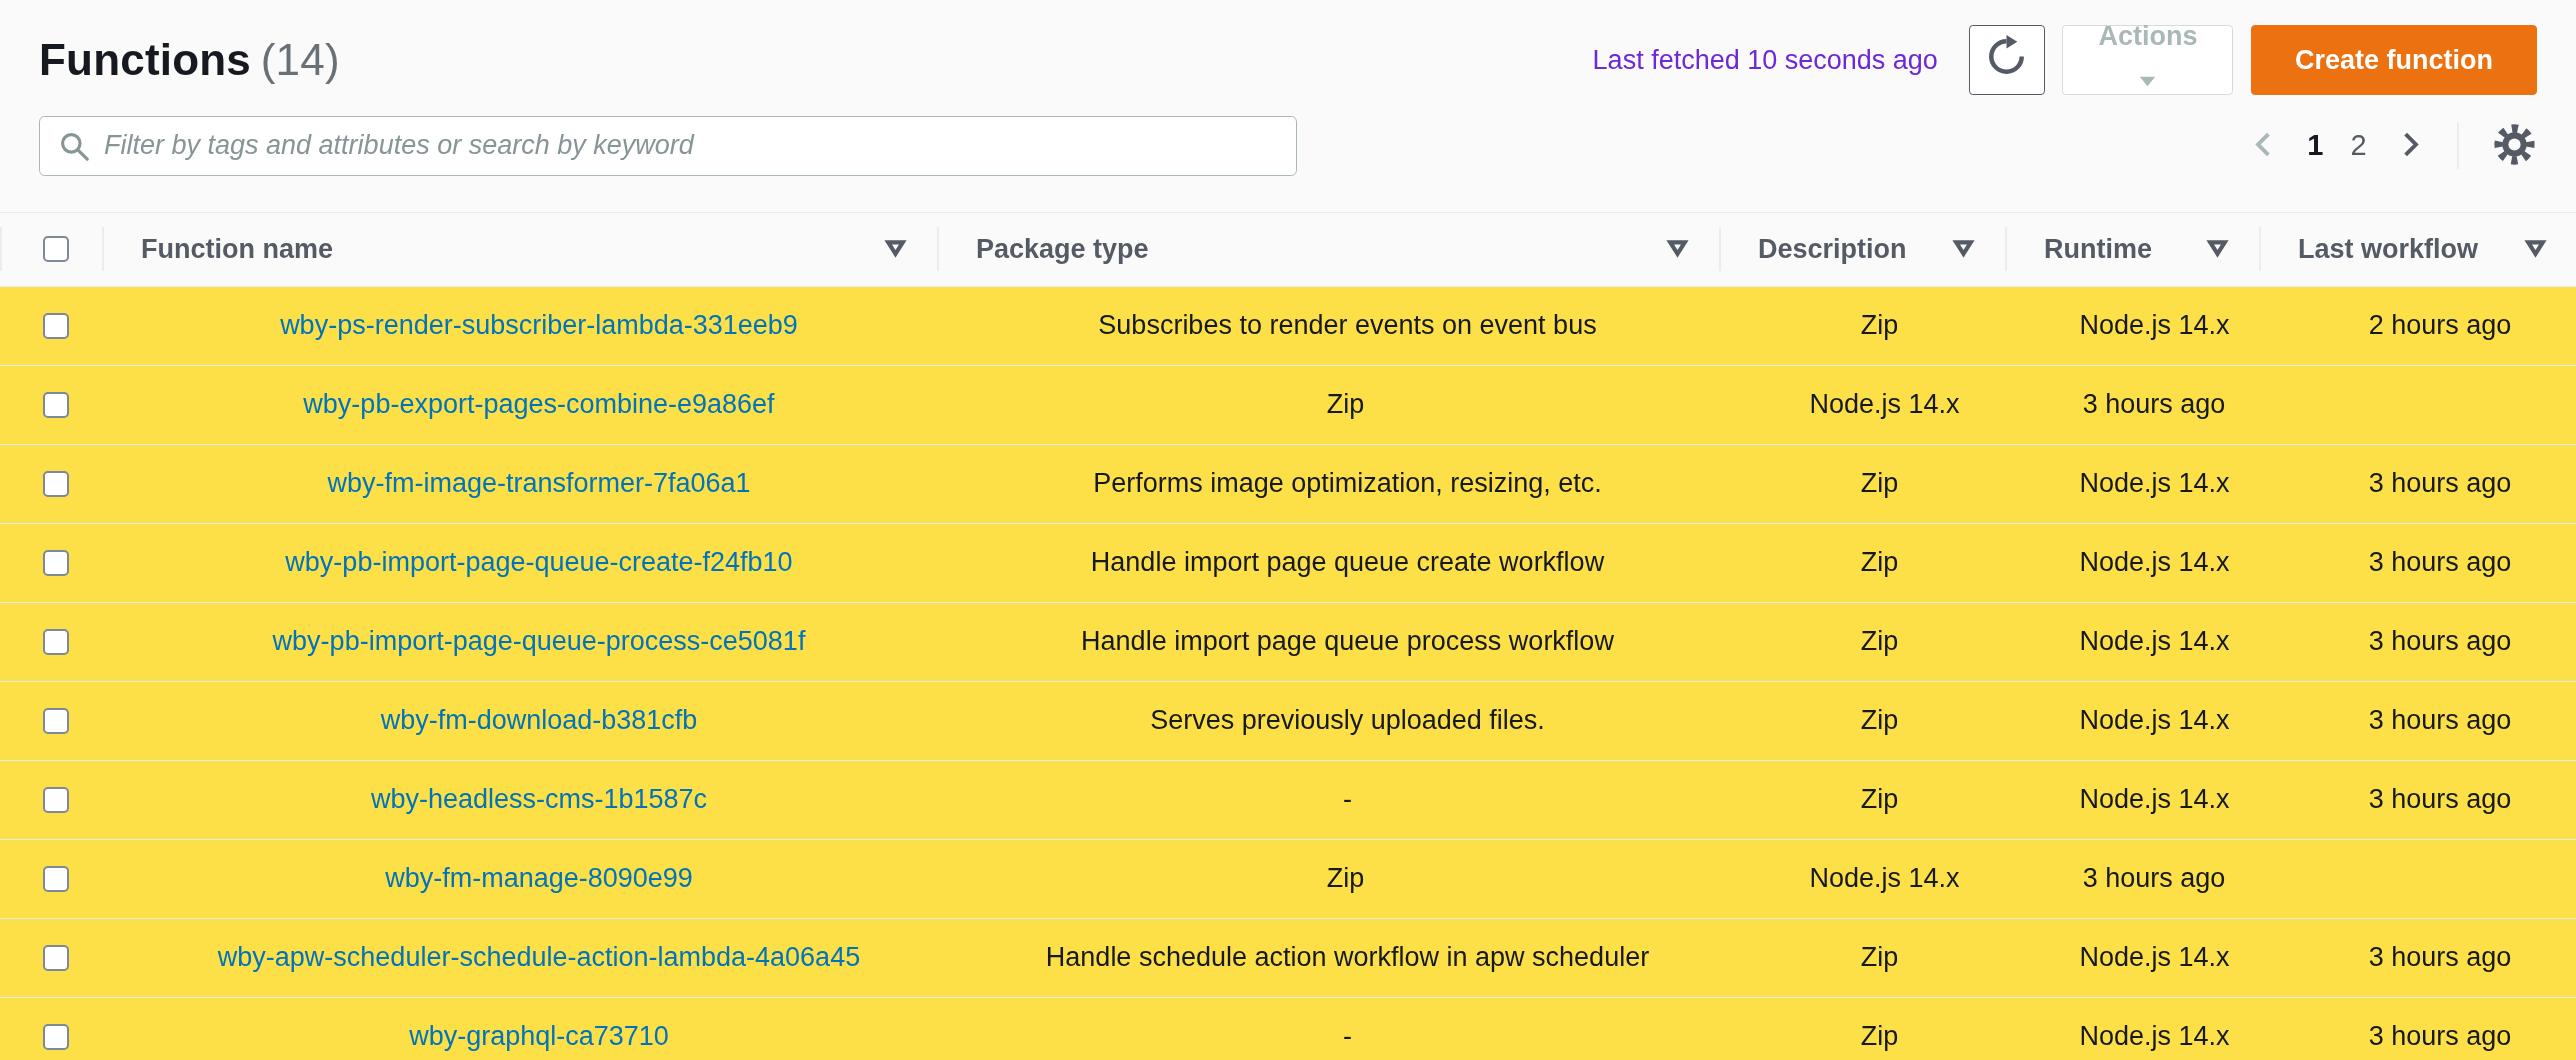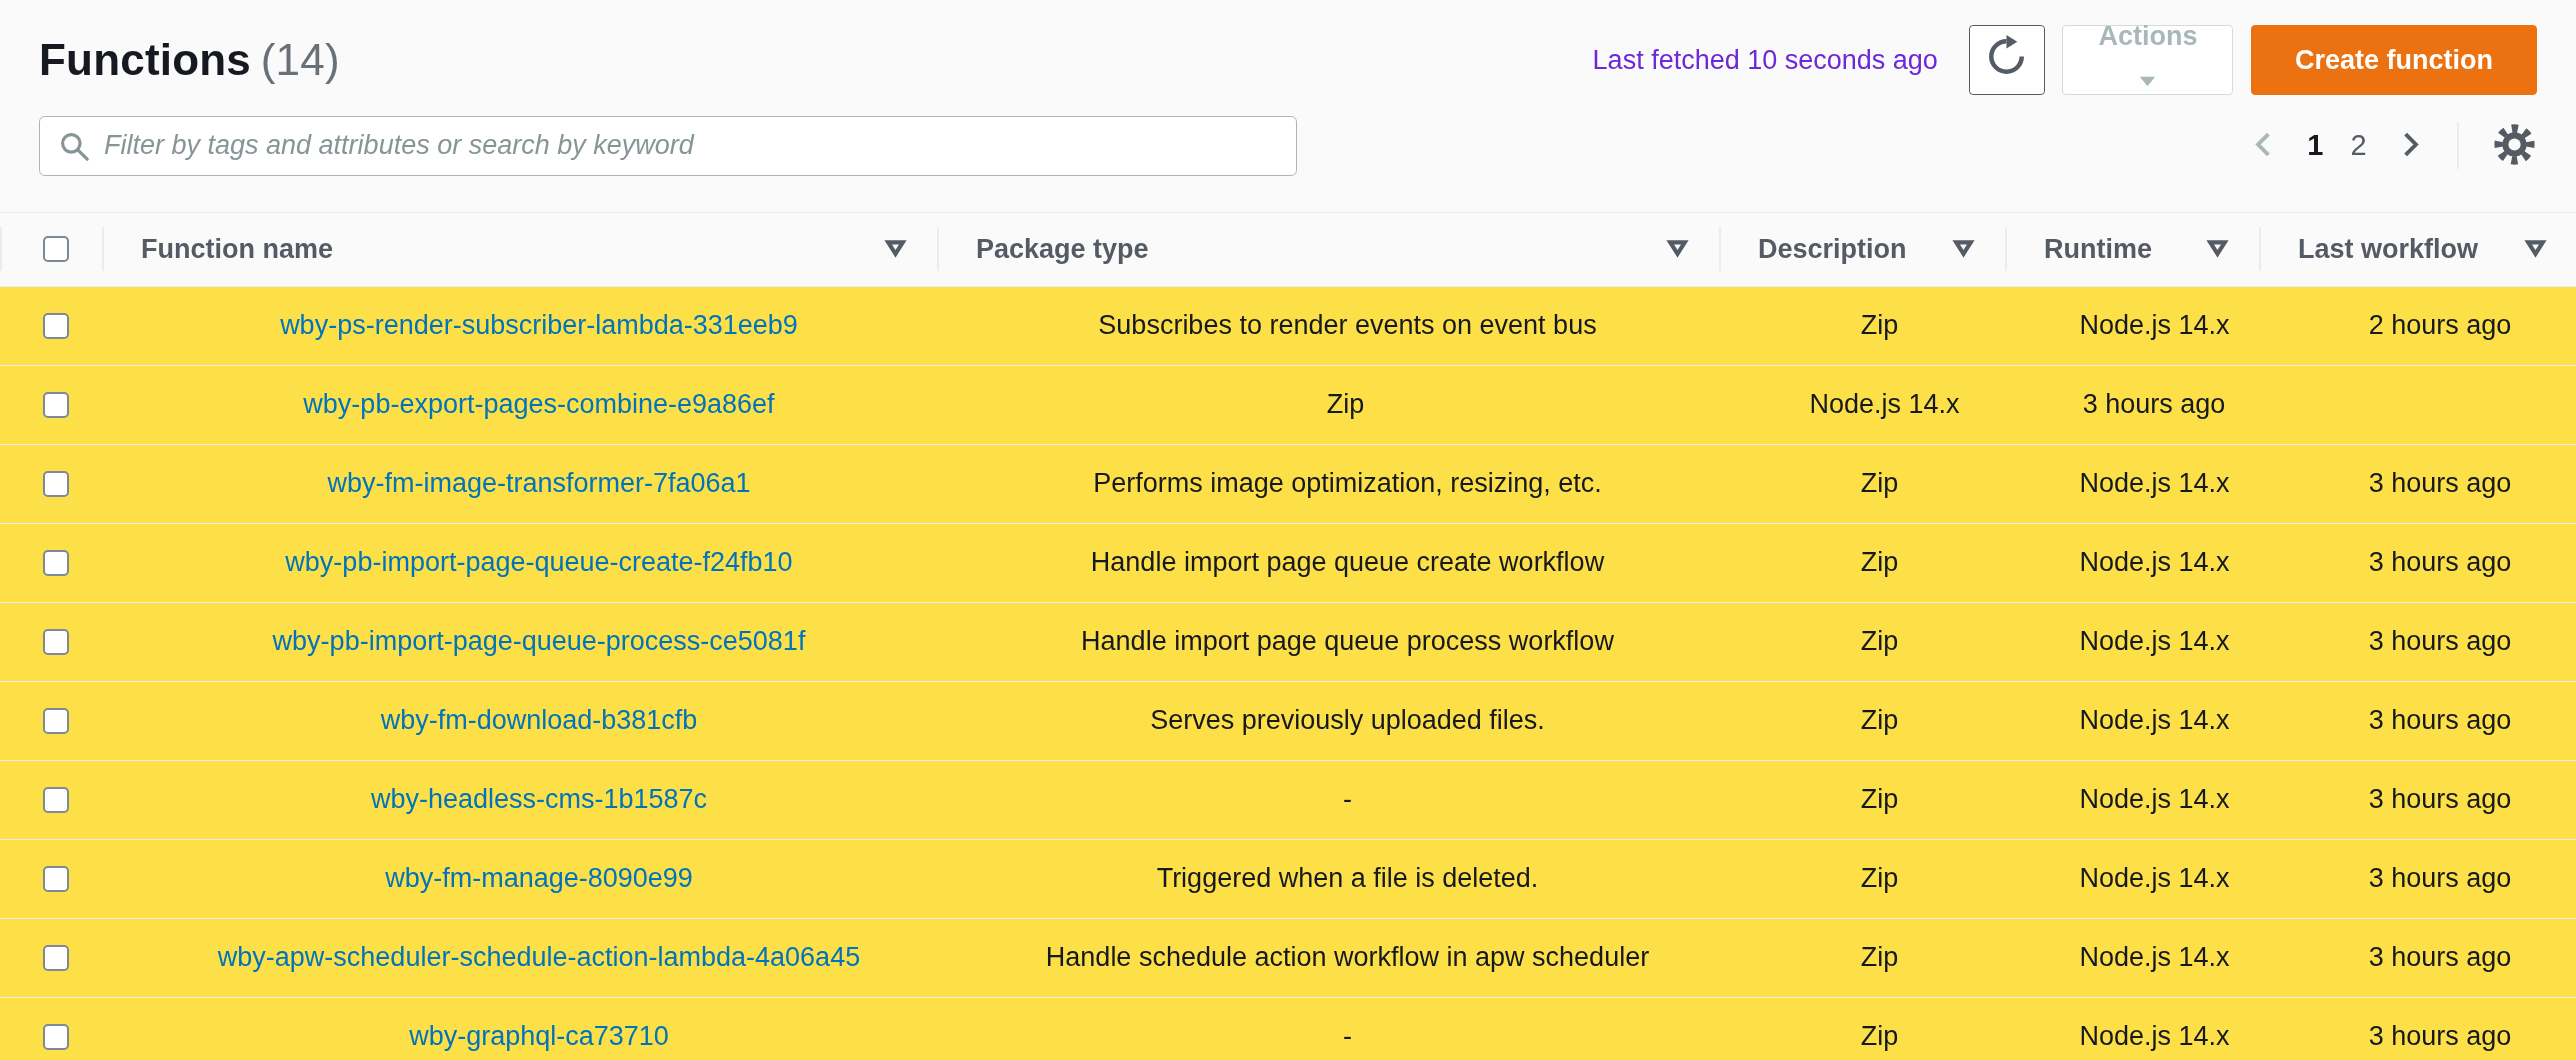--- a/index.html
+++ b/index.html
@@ -293,21 +293,20 @@
     <div class="td td-modified">3 hours ago</div>
   </div>
 
   <div class="tr">
     <div class="td td-check">
       <span class="checkbox"></span>
     </div>
     <div class="td">
       <a class="fn-link" href="#">wby-fm-manage-8090e99</a>
     </div>
-    <div class="td">Triggered when a file is deleted.</div>
     <div class="td td-pkg">Zip</div>
     <div class="td td-runtime">Node.js 14.x</div>
     <div class="td td-modified">3 hours ago</div>
   </div>
 
   <div class="tr">
     <div class="td td-check">
       <span class="checkbox"></span>
     </div>
     <div class="td">

